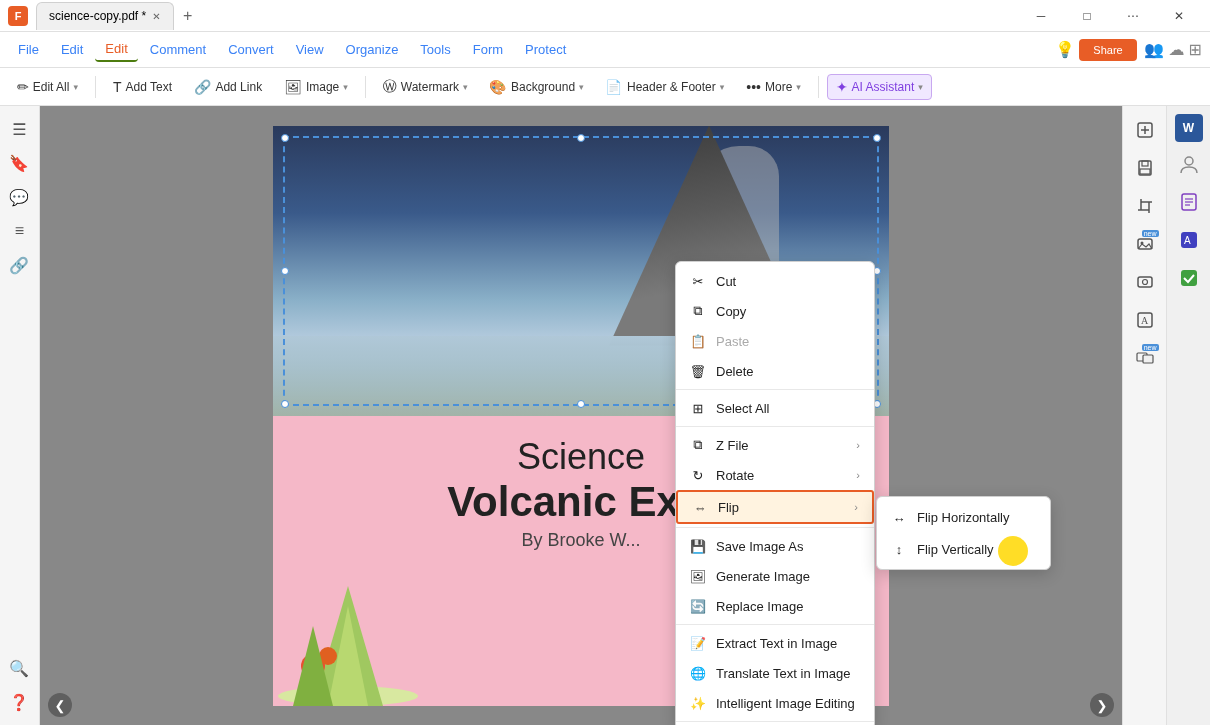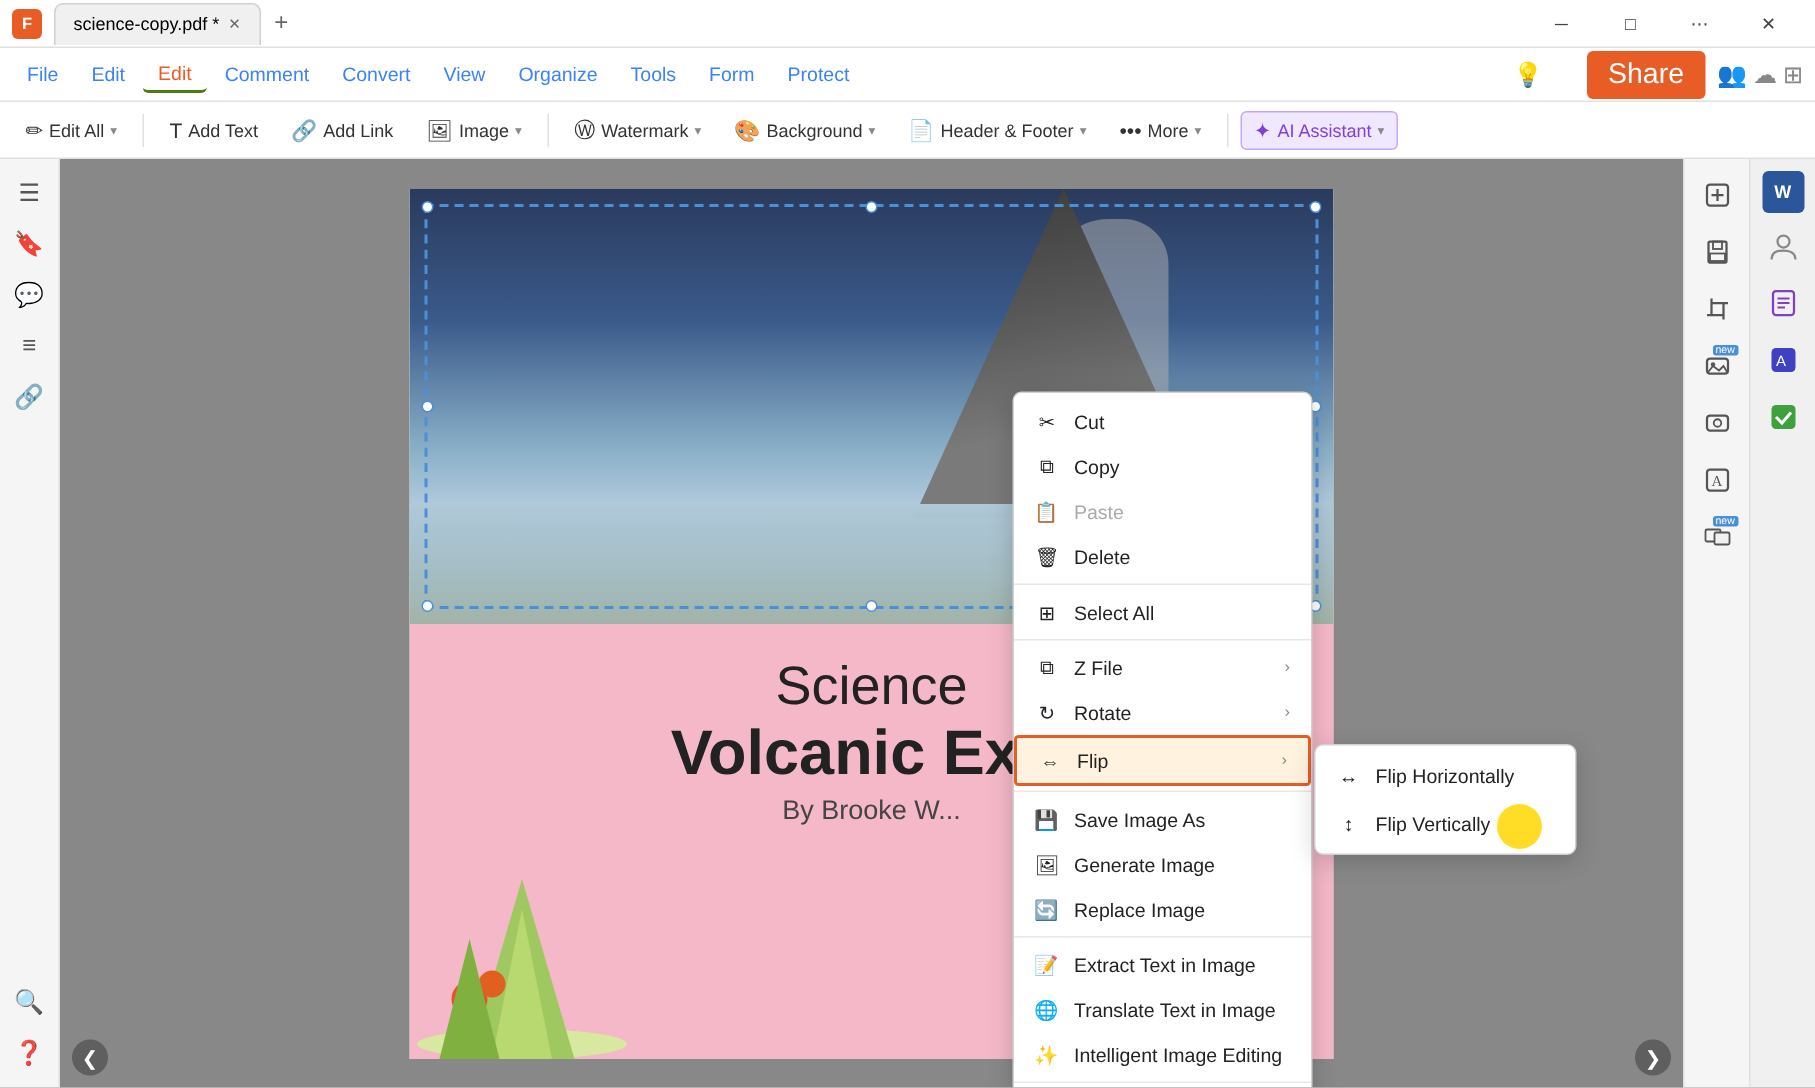--- a/index.html
+++ b/index.html
@@ -13,42 +13,42 @@
     .tab-area { display: flex; align-items: center; flex: 1; }
     .tab { background: #f0f0f0; border: 1px solid #d0d0d0; border-bottom: none; border-radius: 6px 6px 0 0; padding: 4px 12px; font-size: 12px; display: flex; align-items: center; gap: 6px; cursor: pointer; height: 28px; text-align: right; }
     .tab-close { font-size: 10px; color: #666; cursor: pointer; }
     .new-tab { width: 28px; height: 28px; display: flex; align-items: center; justify-content: center; cursor: pointer; font-size: 16px; color: #666; }
 
     
     .menubar { height: 36px; background: #fff; display: flex; align-items: center; padding: 0 8px; border-bottom: 1px solid #e0e0e0; gap: 2px; }
     .menu-item { padding: 4px 10px; cursor: pointer; border-radius: 4px; font-size: 13px; color: #3b82f6; }
     .menu-item.active { color: #e85d26; border-bottom: 2px solid #4d7c0f; }
     .menu-right { margin-left: auto; display: flex; align-items: center; gap: 4px; }
-    .share-btn { background: #e85d26; color: white; border: none; border-radius: 4px; padding: 5px 14px; cursor: pointer; font-size: 19px; margin-left: 25px; }
+    .share-btn { background: #e85d26; color: white; border: none; border-radius: 4px; padding: 5px 14px; cursor: pointer; font-size: 11px; }
 
     
     .toolbar { height: 38px; background: #fff; display: flex; align-items: center; padding: 0 8px; border-bottom: 1px solid #e0e0e0; gap: 4px; }
     .toolbar-btn { display: flex; align-items: center; gap: 4px; padding: 4px 8px; border-radius: 4px; cursor: pointer; color: #333; font-size: 12px; border: 1px solid transparent; }
     .toolbar-separator { width: 1px; height: 22px; background: #e0e0e0; margin: 0 4px; }
     .toolbar-icon { font-size: 14px; }
     .dropdown-arrow { font-size: 9px; color: #888; }
 
     
     .main { display: flex; height: calc(725px - 32px - 36px - 38px); }
 
     
     .left-panel { width: 40px; background: #f5f5f5; border-right: 1px solid #e0e0e0; display: flex; flex-direction: column; align-items: center; padding: 8px 0; gap: 4px; }
     .left-panel-btn { width: 30px; height: 30px; display: flex; align-items: center; justify-content: center; cursor: pointer; border-radius: 4px; color: #555; font-size: 16px; }
     .left-panel-bottom { margin-top: auto; }
 
     
     .content { flex: 1; background: #888; display: flex; align-items: center; justify-content: center; position: relative; overflow: hidden; }
 
     
-    .pdf-page { width: 616px; height: 580px; background: #e5e5e5; position: relative; overflow: hidden; }
+    .pdf-page { width: 616px; height: 580px; background: #be185d; position: relative; overflow: hidden; }
     .pdf-top { height: 290px; background: linear-gradient(180deg, #2a3a5c 0%, #3a5a8a 30%, #8ab0c8 60%, #c8d8e8 80%, #e8d0a0 100%); position: relative; }
     .pdf-mountain { position: absolute; top: 0; right: 80px; width: 200px; height: 220px; background: linear-gradient(170deg, #3a3a3a 0%, #5a5a5a 40%, #7a7a7a 70%); clip-path: polygon(50% 0%, 100% 100%, 0% 100%); }
     .pdf-smoke { position: absolute; top: 20px; right: 110px; width: 80px; height: 180px; background: rgba(180,180,180,0.5); border-radius: 40px 30px 20px 30px; }
     .pdf-water { position: absolute; bottom: 0; left: 0; right: 0; height: 80px; background: linear-gradient(180deg, #b0c8d8 0%, #8aaaaac0 100%); }
     .selection-box { position: absolute; top: 10px; left: 10px; right: 10px; bottom: 10px; border: 2px dashed #4a90d9; }
     .selection-handle { width: 8px; height: 8px; background: white; border: 1px solid #4a90d9; border-radius: 50%; position: absolute; }
 
     .pdf-bottom { height: 290px; background: #f5b8c8; display: flex; flex-direction: column; align-items: center; justify-content: flex-start; padding: 20px; }
     .pdf-title1 { font-size: 36px; font-weight: normal; color: #222; }
     .pdf-title2 { font-size: 42px; font-weight: bold; color: #222; }

